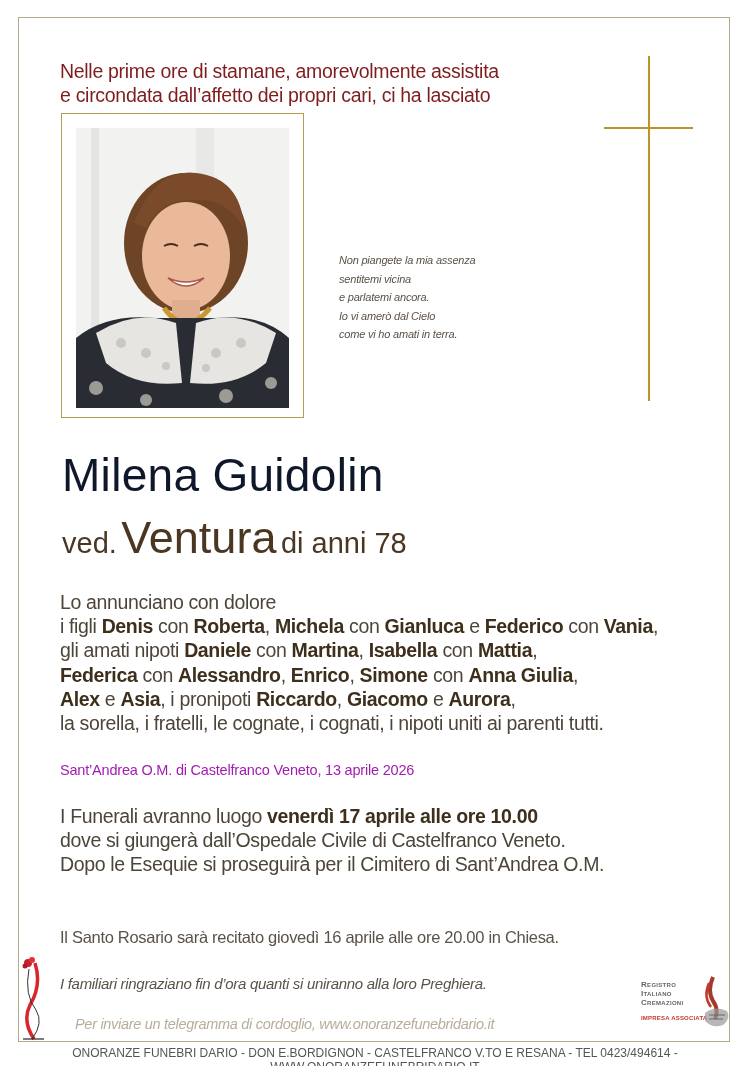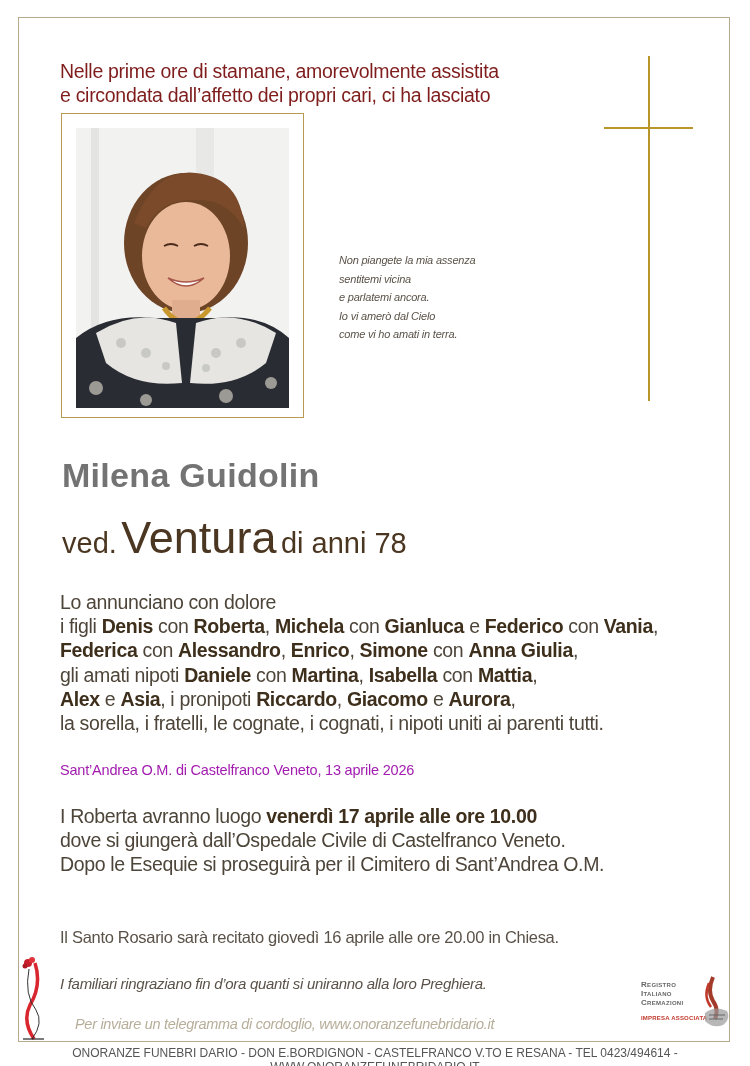--- a/index.html
+++ b/index.html
@@ -10,22 +10,22 @@
   .intro { position: absolute; left: 60px; top: 42px; font-size: 19.5px; line-height: 24px;
            color: #7f1d1d; letter-spacing: -0.3px; margin-top: 17px; }
   .photo-frame { position: absolute; left: 61px; top: 113px; width: 243px; height: 305px;
                  border: 1.5px solid #b89b52; box-sizing: border-box; background: #fff; }
   .photo { position: absolute; left: 14px; top: 14px; width: 213px; height: 280px;
            background: linear-gradient(180deg, #f4f4f3 0%, #eeeeec 40%, #e6e6e3 100%); overflow: hidden; }
   .cross-v { position: absolute; left: 648px; top: 56px; width: 2px; height: 345px; background: #b8962a; }
   .cross-h { position: absolute; left: 604px; top: 127px; width: 89px; height: 2px; background: #b8962a; }
   .poem { position: absolute; left: 339px; top: 222px; font-style: italic; font-size: 11px;
           line-height: 18.5px; color: #5a5248; letter-spacing: -0.2px; margin-top: 29px; }
-  .name { position: absolute; left: 62px; top: 447px; font-size: 34px; line-height: 56px;
-          color: #737373; letter-spacing: 0.3px; font-weight: 700; }
+  .name { position: absolute; left: 62px; top: 447px; font-size: 46px; line-height: 56px;
+          color: #0f172a; letter-spacing: 0.3px; font-weight: 400; }
   .subname { position: absolute; left: 62px; top: 512px; color: #4a3621; white-space: nowrap; }
   .subname .small { font-size: 29px; }
   .subname .big { font-size: 45px; }
   .family { position: absolute; left: 60px; top: 590px; font-size: 19.5px; line-height: 24.2px;
             color: #4d4539; letter-spacing: -0.35px; white-space: nowrap; }
   .family b { color: #3e2f1c; font-weight: bold; }
   .place-date { position: absolute; left: 60px; top: 762px; font-size: 14.5px; color: #a21caf; letter-spacing: -0.2px; }
   .funeral { position: absolute; left: 60px; top: 804px; font-size: 19.5px; line-height: 24.2px;
              color: #4d4539; letter-spacing: -0.35px; white-space: nowrap; }
   .funeral b { color: #3e2f1c; }
@@ -108,30 +108,30 @@
 <div class="name">Milena Guidolin</div>
 <div class="subname">
   <span class="small">ved.</span>
   <span class="big">Ventura</span>
   <span class="small">di anni 78</span>
 </div>
 
 <div class="family" id="family">
     <div><span>Lo annunciano con dolore</span></div>
     <div><span>i figli </span><b>Denis</b><span> con </span><b>Roberta</b><span>, </span><b>Michela</b><span> con </span><b>Gianluca</b><span> e </span><b>Federico</b><span> con </span><b>Vania</b><span>,</span></div>
+    <div><span>gli amati nipoti </span><b>Daniele</b><span> con </span><b>Martina</b><span>, </span><b>Isabella</b><span> con </span><b>Mattia</b><span>,</span></div>
     <div><b>Federica</b><span> con </span><b>Alessandro</b><span>, </span><b>Enrico</b><span>, </span><b>Simone</b><span> con </span><b>Anna Giulia</b><span>,</span></div>
-    <div><span>gli amati nipoti </span><b>Daniele</b><span> con </span><b>Martina</b><span>, </span><b>Isabella</b><span> con </span><b>Mattia</b><span>,</span></div>
     <div><b>Alex</b><span> e </span><b>Asia</b><span>, i pronipoti </span><b>Riccardo</b><span>, </span><b>Giacomo</b><span> e </span><b>Aurora</b><span>,</span></div>
     <div><span>la sorella, i fratelli, le cognate, i cognati, i nipoti uniti ai parenti tutti.</span></div>
   </div>
 
 <div class="place-date">Sant’Andrea O.M. di Castelfranco Veneto, 13 aprile 2026</div>
 
 <div class="funeral" id="funeral">
-    <div><span>I Roberta avranno luogo </span><b>venerdì 17 aprile alle ore 10.00</b></div>
+    <div><span>I Funerali avranno luogo </span><b>venerdì 17 aprile alle ore 10.00</b></div>
     <div><span>dove si giungerà dall’Ospedale Civile di Castelfranco Veneto.</span></div>
     <div><span>Dopo le Esequie si proseguirà per il Cimitero di Sant’Andrea O.M.</span></div>
   </div>
 
 <div class="rosary">Il Santo Rosario sarà recitato giovedì 16 aprile alle ore 20.00 in Chiesa.</div>
 
 <div class="thanks">I familiari ringraziano fin d’ora quanti si uniranno alla loro Preghiera.</div>
 
 <div class="telegram">Per inviare un telegramma di cordoglio, www.onoranzefunebridario.it</div>
 

